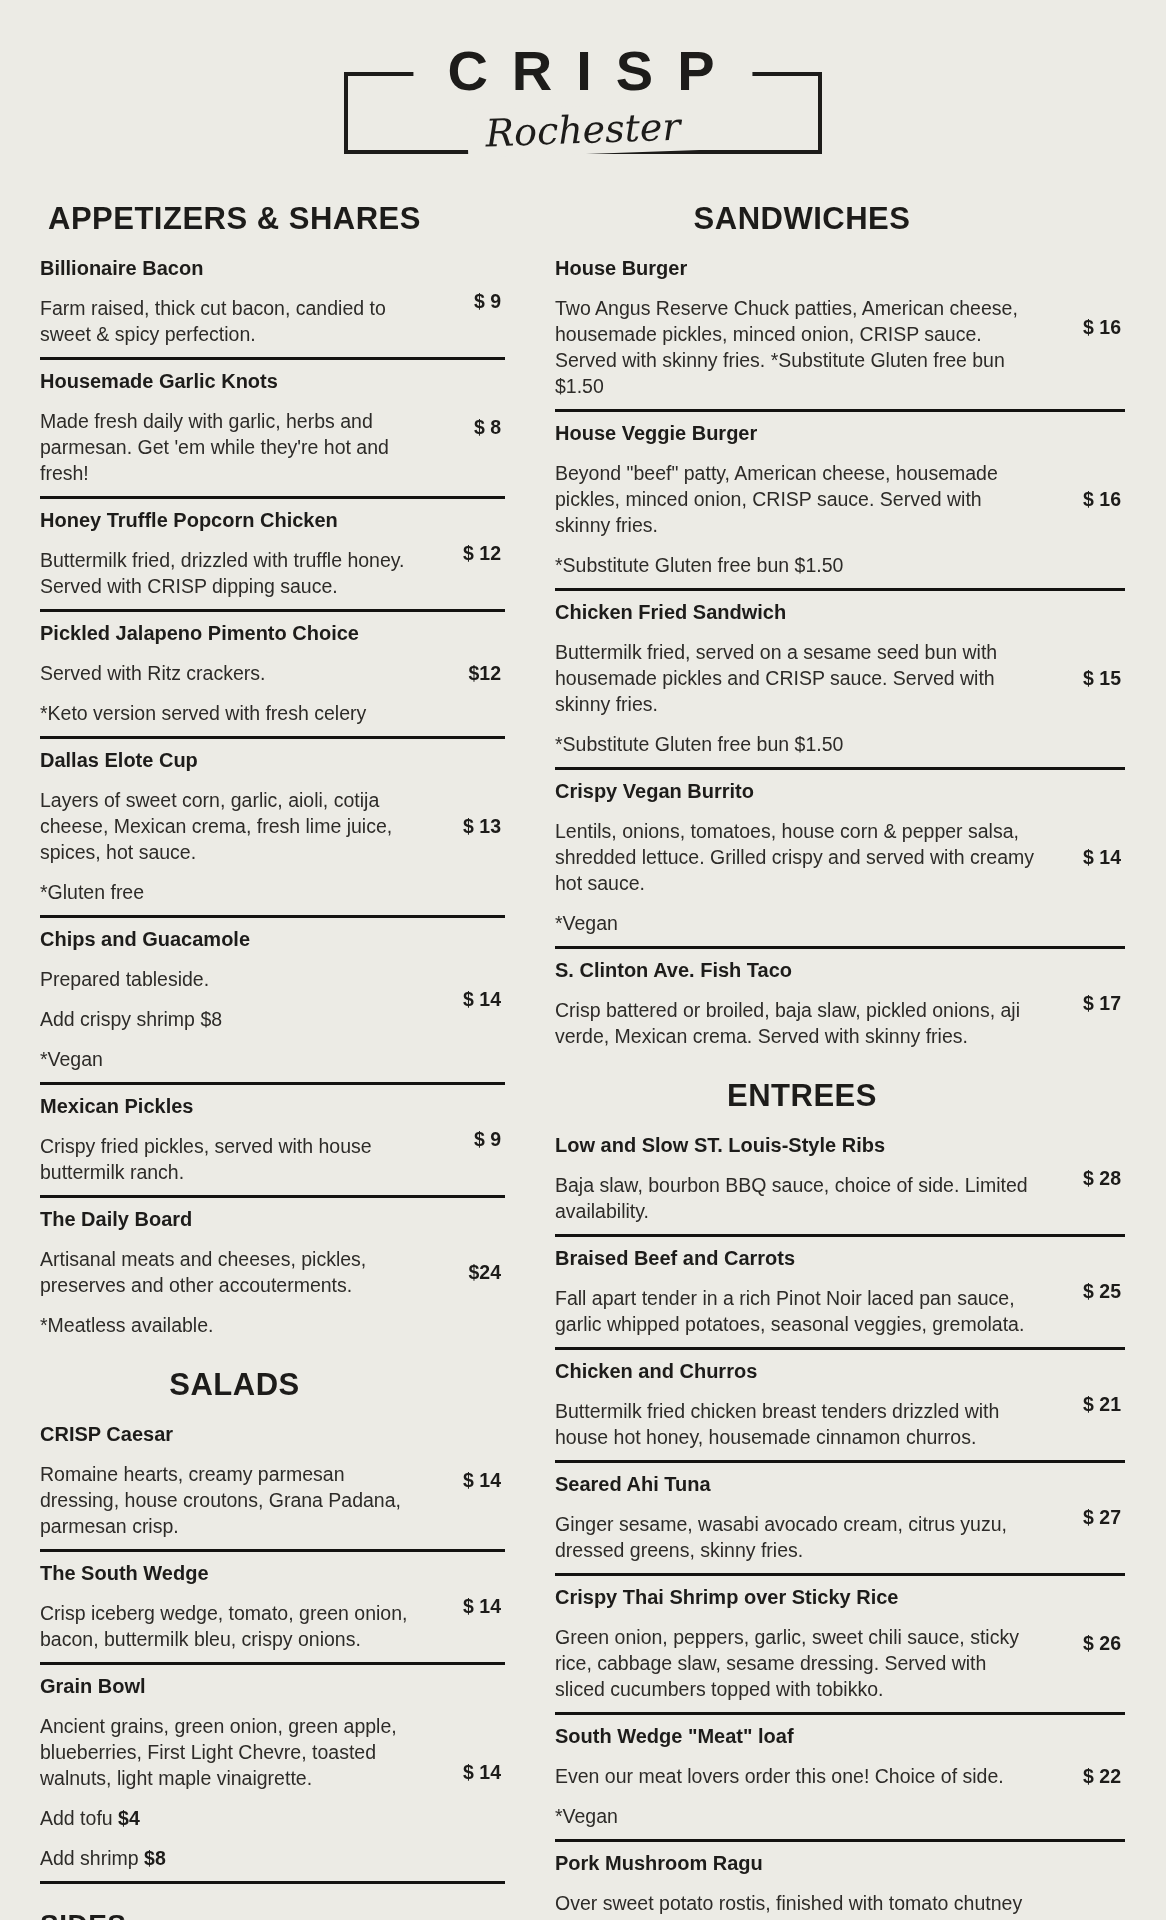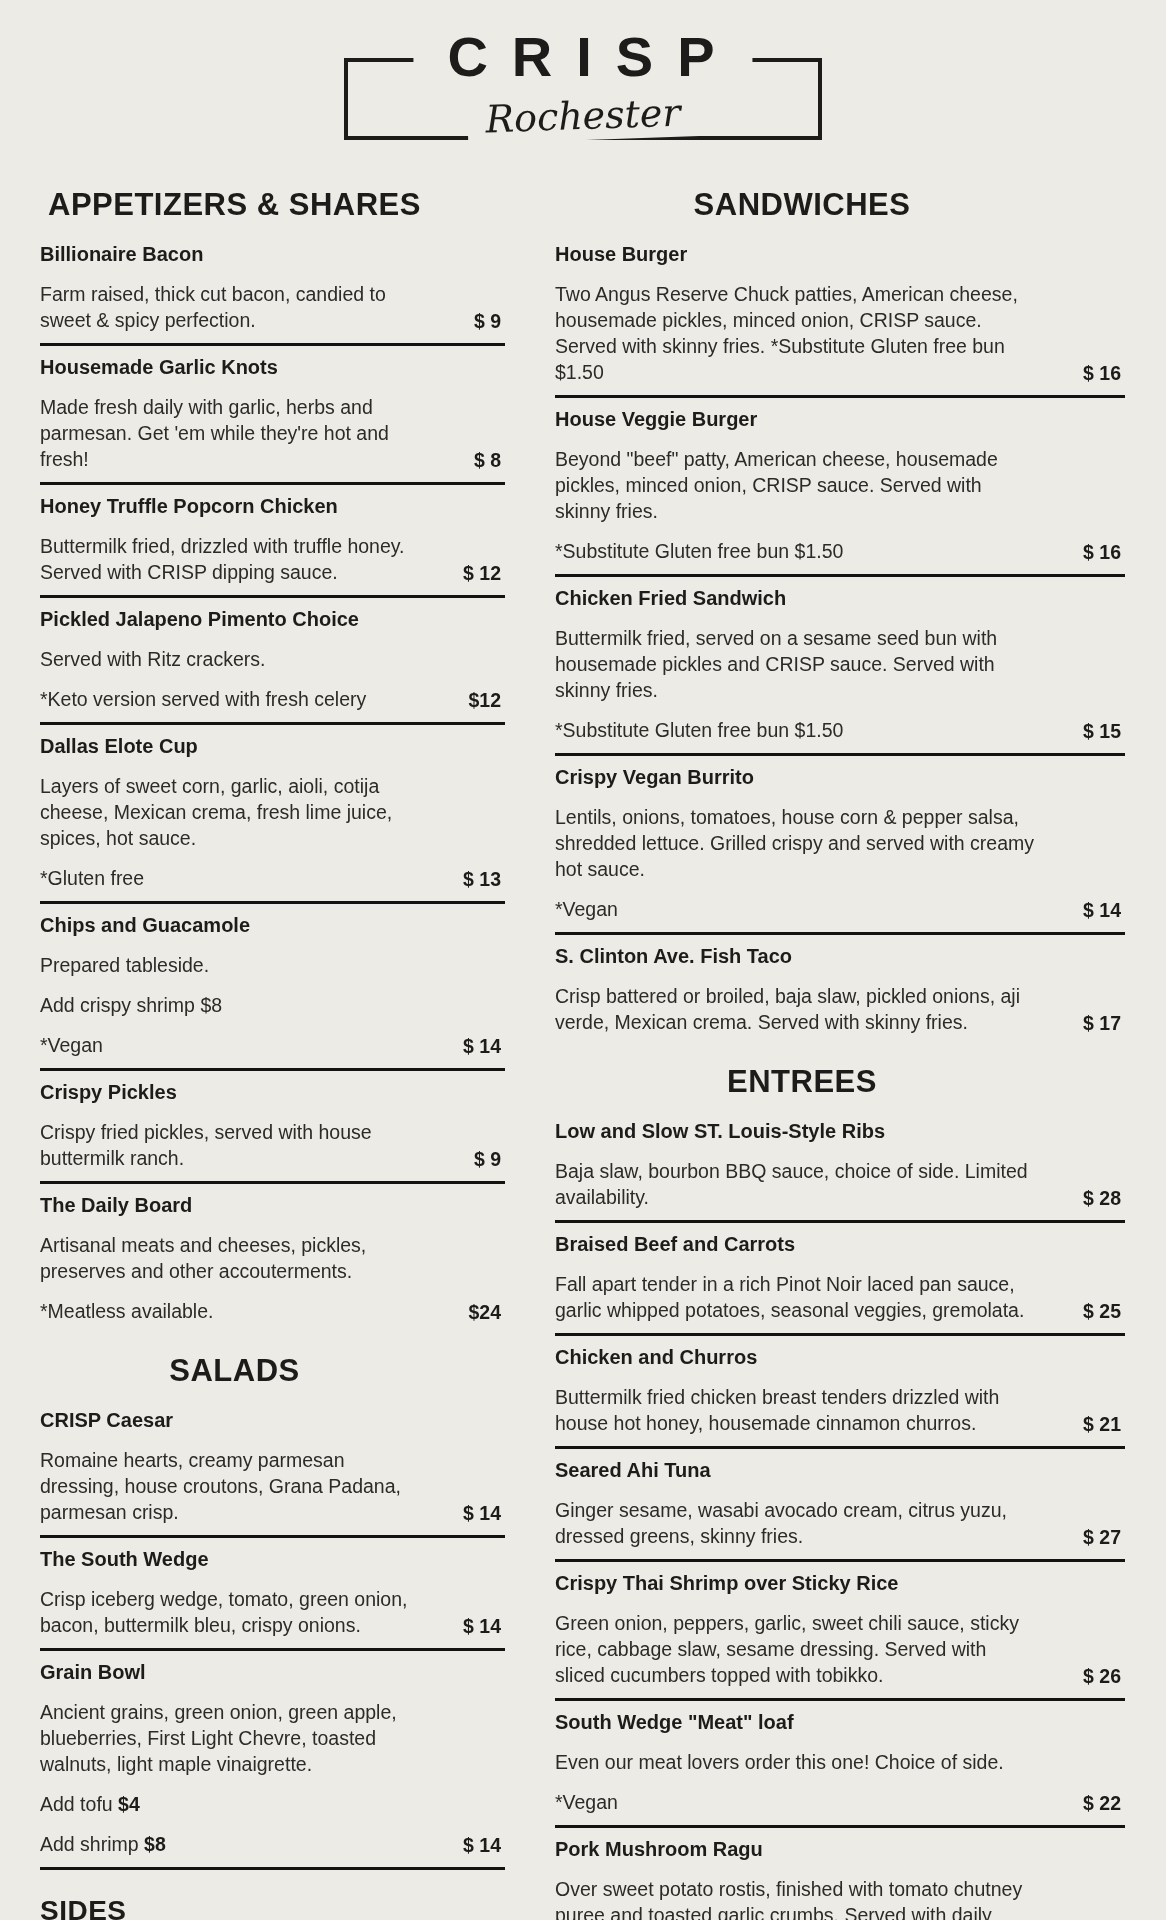--- a/index.html
+++ b/index.html
@@ -5,21 +5,21 @@
   * { box-sizing: border-box; margin: 0; padding: 0; }
   html, body { width: 1166px; }
   body {
     height: 1920px;
     background: var(--bg, #ecebe5);
     color: var(--ink, #1d1c1a);
     font-family: "Liberation Sans", sans-serif;
     overflow: hidden;
   }
   
-  .logo-wrap { padding-top: 16px; }
+  .logo-wrap { padding-top: 30px; }
   .logo { position: relative; width: 478px; height: 112px; margin: 12px auto 42px; }
   .logo-frame {
     position: absolute; left: 0; right: 0; top: 30px; bottom: 0;
     border: 4px solid var(--ink, #1d1c1a);
   }
   .logo-title {
     position: absolute; top: -2px; left: 50%; transform: translateX(-50%);
     background: var(--bg, #ecebe5);
     padding: 0 14px 0 34px;
     font-size: 56px; font-weight: 700; letter-spacing: 24px; line-height: 62px;
@@ -42,21 +42,21 @@
   section { display: block; }
   .heading {
     font-size: 31px; font-weight: 700; line-height: 1.2;
     letter-spacing: 0.5px; font-stretch: condensed;
     text-align: center; margin: 4px 76px 10px 0;
   }
   section + section .heading { margin-top: 18px; }
   .heading.left {
     text-align: left; font-size: 28px; margin: 24px 0 8px 0;
   }
-  .item { display: flex; align-items: flex-end; padding: 8px 0 10px; }
+  .item { display: flex; align-items: center; padding: 8px 0 10px; }
   .item.rule { border-bottom: 3px solid var(--rule, #141311); }
   .item-body { flex: 1 1 auto; min-width: 0; padding-right: 12px; }
   .name {
     font-size: 20px; font-weight: 700; line-height: 26px;
     font-stretch: condensed;
   }
   .desc {
     font-size: 19.5px; line-height: 26px; color: var(--muted, #2d2b28);
     margin-top: 14px;
   }
@@ -128,21 +128,21 @@
           <div class="item-body">
             <div class="name">Chips and Guacamole</div>
             <p class="desc">Prepared tableside.</p>
             <p class="desc">Add crispy shrimp $8</p>
             <p class="desc">*Vegan</p>
           </div>
           <div class="price">$ 14</div>
         </div>
         <div class="item rule">
           <div class="item-body">
-            <div class="name">Crispy Pickles</div>
+            <div class="name">Mexican Pickles</div>
             <p class="desc">Crispy fried pickles, served with house buttermilk ranch.</p>
           </div>
           <div class="price">$ 9</div>
         </div>
         <div class="item">
           <div class="item-body">
             <div class="name">The Daily Board</div>
             <p class="desc">Artisanal meats and cheeses, pickles, preserves and other accouterments.</p>
             <p class="desc">*Meatless available.</p>
           </div>

